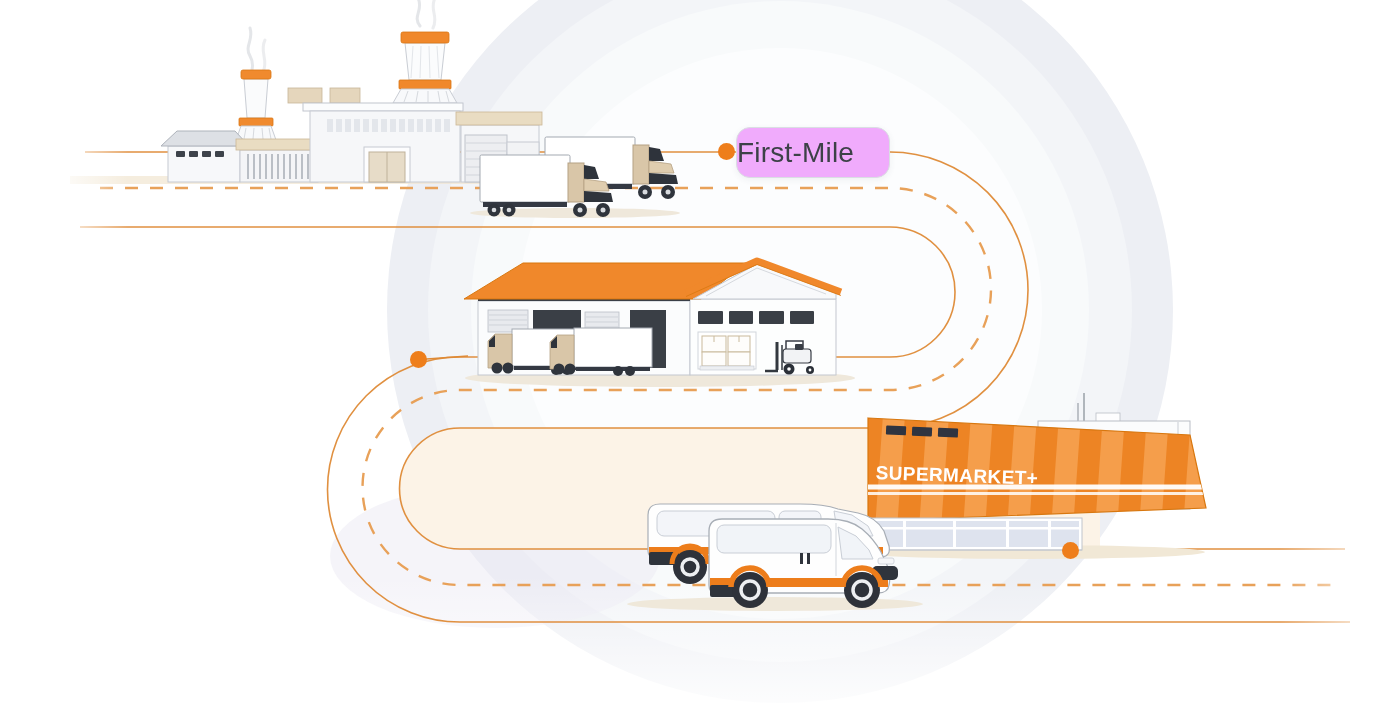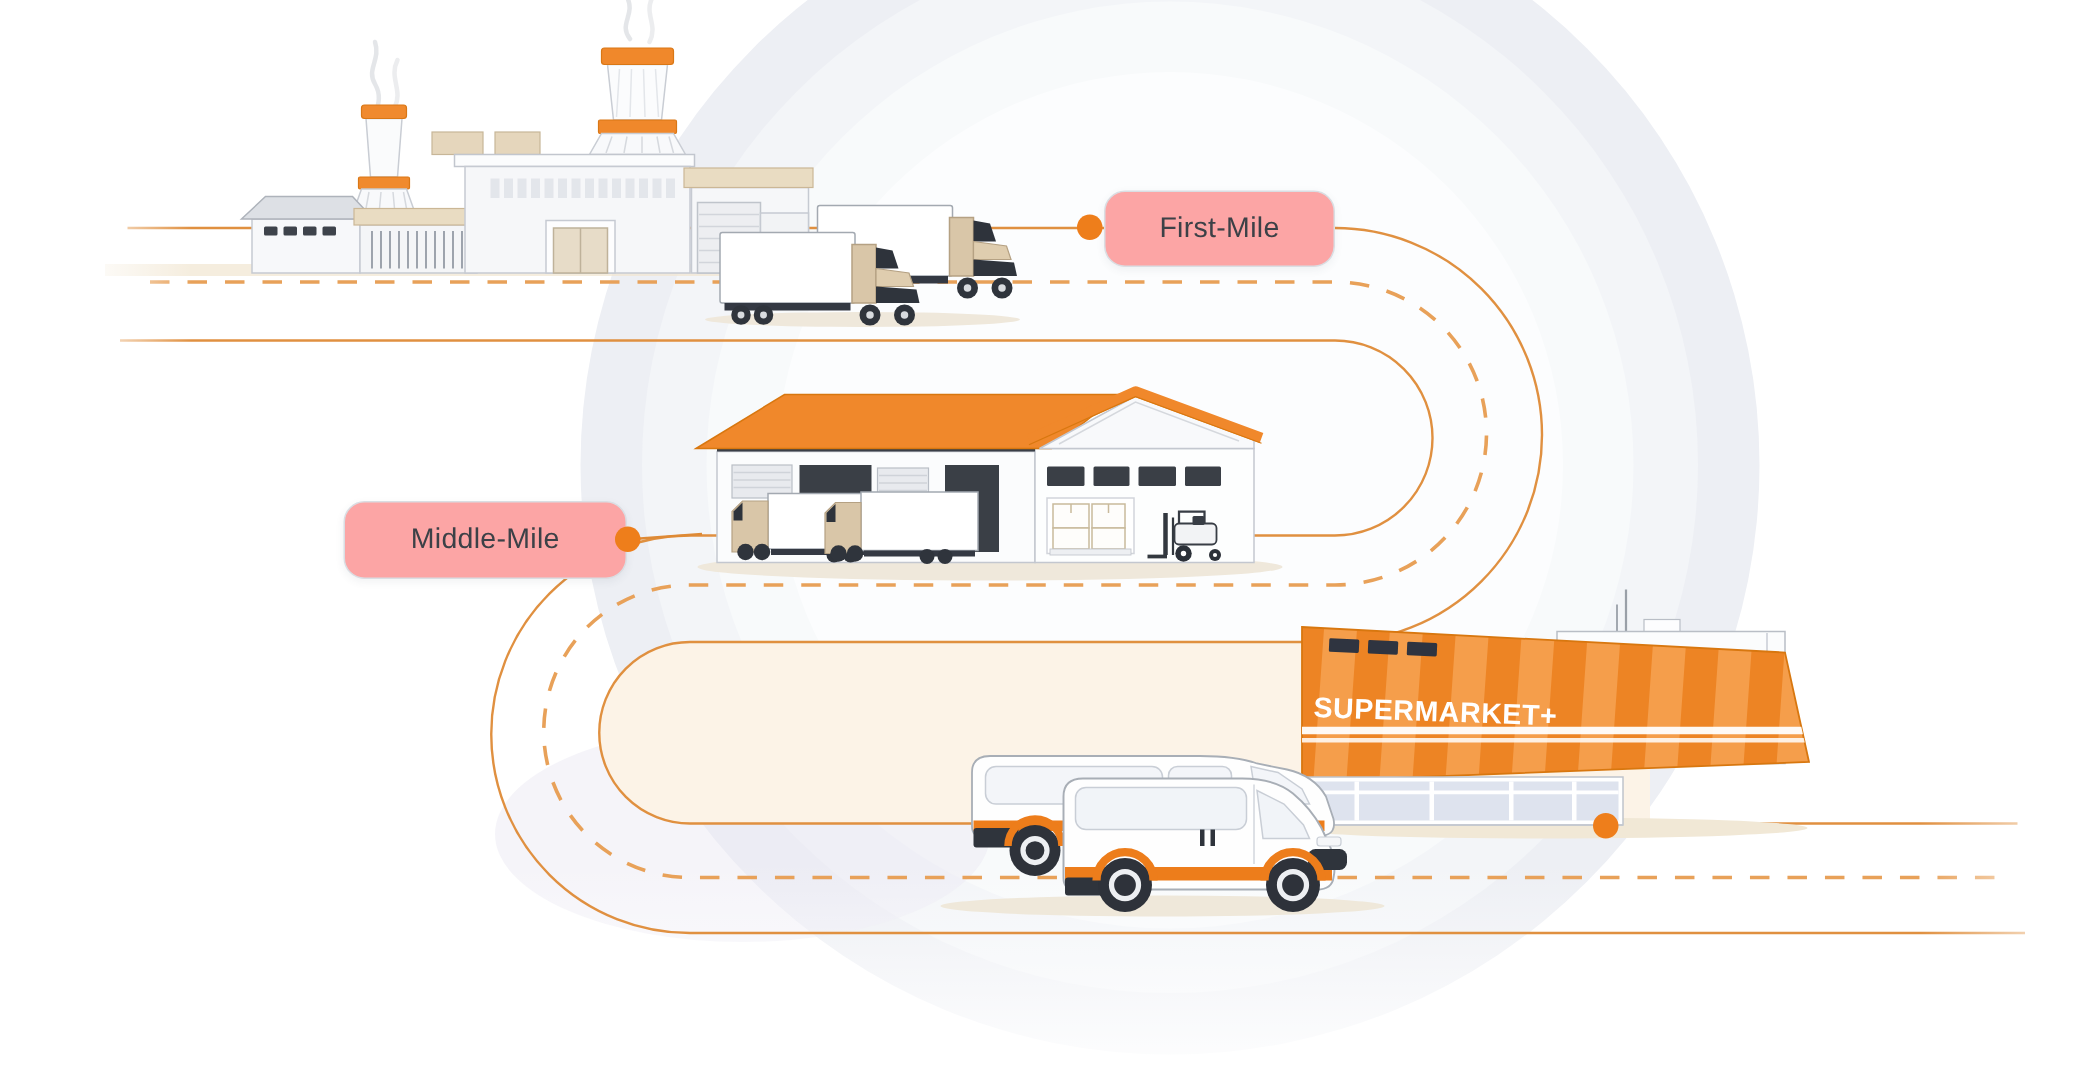--- a/index.html
+++ b/index.html
@@ -1,20 +1,20 @@
 <!DOCTYPE html>
 <html><head>
 <meta charset="utf-8">
 <style>
   html,body{margin:0;padding:0;background:#fff;}
   .stage{position:relative;width:1400px;height:725px;background:#ffffff;overflow:hidden;
          font-family:"Liberation Sans",sans-serif;}
   .scene{position:absolute;left:0;top:0;}
-  .pill{position:absolute;display:flex;align-items:center;justify-content:center;
-        background:#fca5a5;color:#3c4147;font-size:19px;letter-spacing:.2px;
+  .pill{position:absolute;display:flex;align-items:center;
+        background:#f0abfc;color:#3c4147;font-size:28px;letter-spacing:.2px;
         border:1.5px solid #dadee3;border-radius:14px;
         box-shadow:0 2px 6px rgba(60,66,80,.07);cursor:pointer;}
   #pill-first{left:736px;top:127px;width:152px;height:49px;}
   #pill-middle{left:229px;top:334px;width:187px;height:50px;}
   #pill-last{left:1068px;top:517px;width:160px;height:63px;border-color:#e0873a;border-radius:16px;}
   .dot{position:absolute;width:17px;height:17px;border-radius:50%;background:#ee7e1b;}
   #dot-first{left:718px;top:143px;}
   #dot-middle{left:410px;top:351px;}
   #dot-last{left:1062px;top:542px;}
   .sm-sign{position:absolute;left:876px;top:462px;width:170px;color:#ffffff;
@@ -305,21 +305,18 @@
 
   <rect x="48" y="135" width="80" height="105" fill="url(#fadeL)"></rect>
   <rect x="1280" y="535" width="120" height="100" fill="url(#fadeR)"></rect>
 </svg>
 
 <div class="sm-sign">SUPERMARKET+</div>
 
 <div class="pill" id="pill-first">
   <span>First-Mile</span>
 </div>
-<div class="pill" id="pill-middle">
-  <span>Middle-Mile</span>
-</div>
 
 <div class="dot" id="dot-first"></div>
 <div class="dot" id="dot-middle"></div>
 <div class="dot" id="dot-last"></div>
 
 </div>
 
 </body></html>

